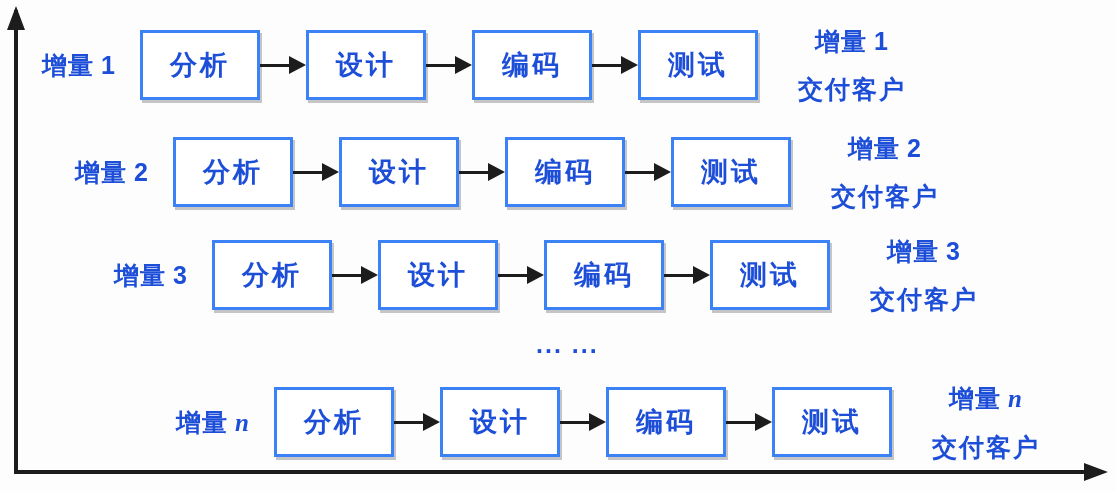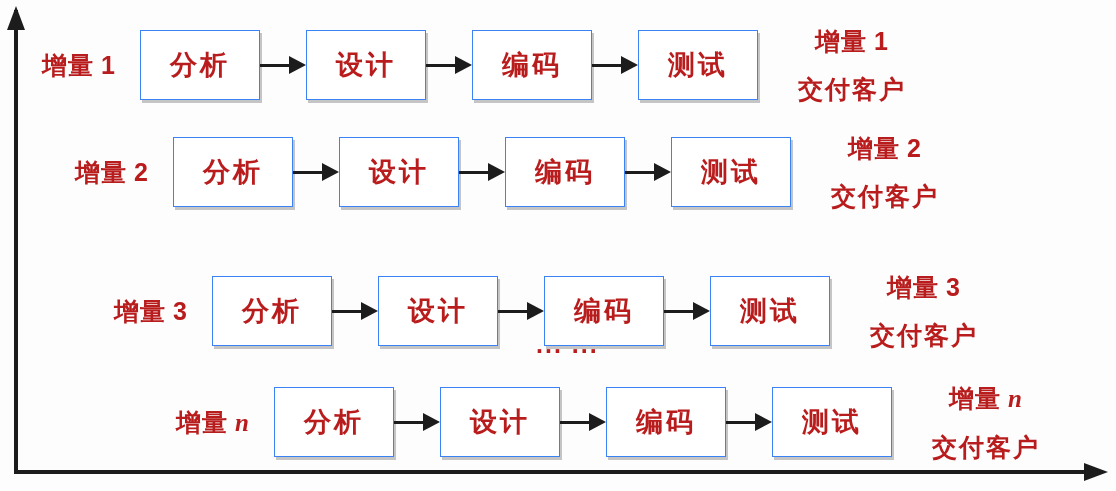--- a/index.html
+++ b/index.html
@@ -3,21 +3,21 @@
 <meta charset="utf-8">
 <style>
   html, body { margin: 0; padding: 0; background: #ffffff; }
   .stage {
     position: relative;
     width: 1116px;
     height: 491px;
     background: #fdfdfd;
     overflow: hidden;
     font-family: "Liberation Sans", "DejaVu Sans", sans-serif;
-    color: #b91c1c;
+    color: #1d4ed8;
   }
 
   
   .y-axis-line {
     position: absolute;
     left: 14px; top: 10px;
     width: 4px; height: 464px;
     background: #1c1c1c;
   }
   .y-axis-head {
@@ -45,41 +45,41 @@
 
   
   .row {
     position: absolute;
     display: flex;
     align-items: center;
     height: 70px;
   }
   .row1 { left: 38px;  top: 30px;  }
   .row2 { left: 71px;  top: 137px; }
-  .row3 { left: 110px; top: 240px; margin-top: 36px; }
+  .row3 { left: 110px; top: 240px; }
   .row4 { left: 172px; top: 387px; }
 
   .row-label {
     width: 82px;
     margin-right: 20px;
     text-align: center;
     font-size: 25px;
     font-weight: bold;
     white-space: nowrap;
     letter-spacing: 1px;
   }
   .var { margin-left: 7px; }
   .var.it { font-style: italic; font-family: "Liberation Serif", "DejaVu Serif", serif; }
 
   .box {
     box-sizing: border-box;
     width: 120px;
     height: 70px;
     background: #ffffff;
-    border: 1px solid #3b82f6;
+    border: 3px solid #3b82f6;
     box-shadow: 2px 3px 0 rgba(0,0,0,0.22);
     display: flex;
     align-items: center;
     justify-content: center;
     font-size: 27px;
     font-weight: bold;
     letter-spacing: 3px;
     flex: none;
   }
 

